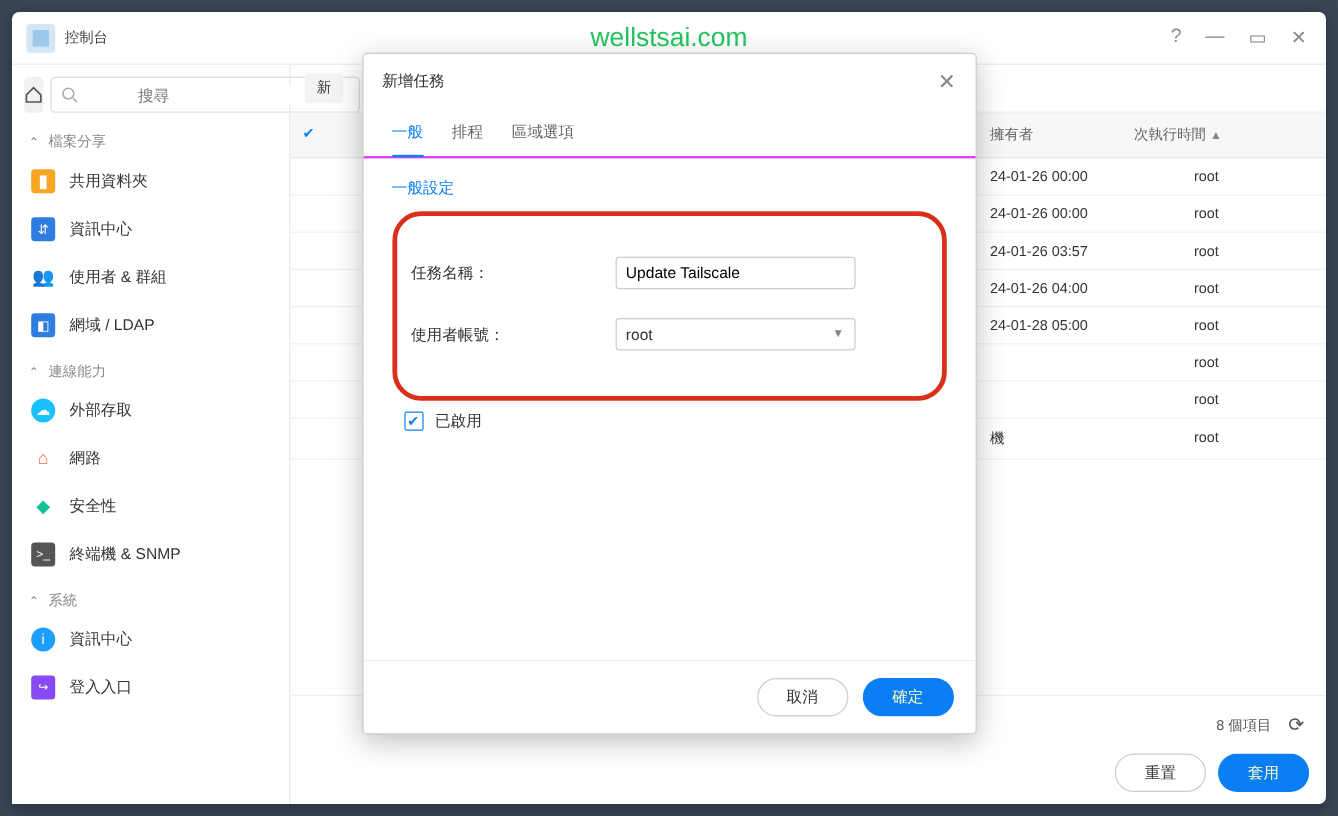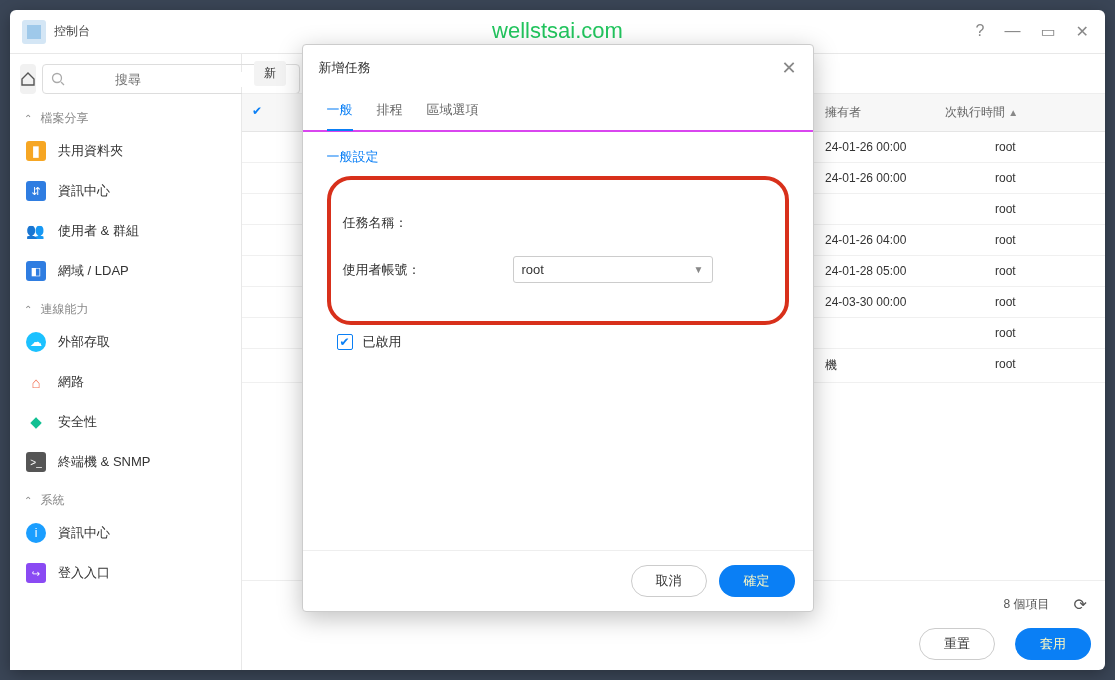--- a/index.html
+++ b/index.html
@@ -37,21 +37,21 @@
 .toolbar-btn { padding: 4px 10px; font-size: 12px; color:#333; background:#f3f3f3; border-radius:3px;}
 .table-area { flex: 1; position: relative; overflow: hidden; }
 .thead { display: flex; background: #f7f7f7; border-bottom: 1px solid #e5e5e5; font-size: 12px; color: #666; }
 .th { padding: 10px 10px; }
 .col-check { width:36px; }
 .col-mid { flex:1; }
 .col-time { width: 170px; }
 .col-owner { width: 120px; }
 .tbody .tr { display: flex; border-bottom: 1px solid #f0f0f0; font-size: 12px; color: #333; }
 .td { padding: 8px 10px; }
-.footer { display: flex; justify-content: flex-end; align-items: center; padding: 10px 14px; gap: 20px; border-top:1px solid #eee; font-size:12px; color:#555; }
+.footer { display: flex; justify-content: flex-end; align-items: center; padding: 10px 14px; gap: 10px; border-top:1px solid #eee; font-size:12px; color:#555; }
 .btn { padding: 6px 24px; border-radius: 16px; font-size: 13px; cursor: pointer; border:1px solid transparent; }
 .btn-default { background:#fff; border-color:#ccc; color:#333; }
 .btn-primary { background:#0a7ff5; color:#fef9c3; }
 .refresh-icon { font-size:16px; color:#555; cursor:pointer; padding:4px;}
 
 .modal-backdrop { position: absolute; inset: 0; background: transparent; display:flex; align-items:flex-start; justify-content:center; z-index:50; }
 .modal { margin-top: 44px; width: 512px; background: #fff; border: 1px solid #ccc; border-radius: 4px; box-shadow: 0 6px 24px rgba(0,0,0,.25); display:flex; flex-direction:column; height: 568px; }
 .modal-head { display:flex; align-items:center; padding: 12px 16px; font-size:13px; color:#333; }
 .modal-head .close { margin-left:auto; color:#888; cursor:pointer; font-size:18px; }
 .modal-tabs { display:flex; gap: 24px; padding: 0 24px; border-bottom:2px solid #d946ef; }
@@ -184,38 +184,38 @@
             </div>
             <div class="tr">
               <div class="td col-check"></div>
               <div class="td col-mid"></div>
               <div class="td col-time">24-01-26 00:00</div>
               <div class="td col-owner">root</div>
             </div>
             <div class="tr">
               <div class="td col-check"></div>
               <div class="td col-mid"></div>
+              <div class="td col-time">24-01-26 03:57</div>
               <div class="td col-owner">root</div>
             </div>
             <div class="tr">
               <div class="td col-check"></div>
               <div class="td col-mid"></div>
               <div class="td col-time">24-01-26 04:00</div>
               <div class="td col-owner">root</div>
             </div>
             <div class="tr">
               <div class="td col-check"></div>
               <div class="td col-mid"></div>
               <div class="td col-time">24-01-28 05:00</div>
               <div class="td col-owner">root</div>
             </div>
             <div class="tr">
               <div class="td col-check"></div>
               <div class="td col-mid"></div>
-              <div class="td col-time">24-03-30 00:00</div>
               <div class="td col-owner">root</div>
             </div>
             <div class="tr">
               <div class="td col-check"></div>
               <div class="td col-mid"></div>
               <div class="td col-time"></div>
               <div class="td col-owner">root</div>
             </div>
             <div class="tr">
               <div class="td col-check"></div>
@@ -246,20 +246,21 @@
     <div class="modal-tabs">
       <div class="modal-tab active">一般</div>
       <div class="modal-tab">排程</div>
       <div class="modal-tab">區域選項</div>
     </div>
     <div class="modal-body">
       <div class="section-label">一般設定</div>
       <div class="highlight-box">
         <div class="frow">
           <label>任務名稱：</label>
+          <input type="text" value="Update Tailscale" style="">
         </div>
         <div class="frow">
           <label>使用者帳號：</label>
           <div class="select">
             <span>root</span>
             <span class="chev">▼</span>
           </div>
         </div>
       </div>
       <div class="checkbox-row">

